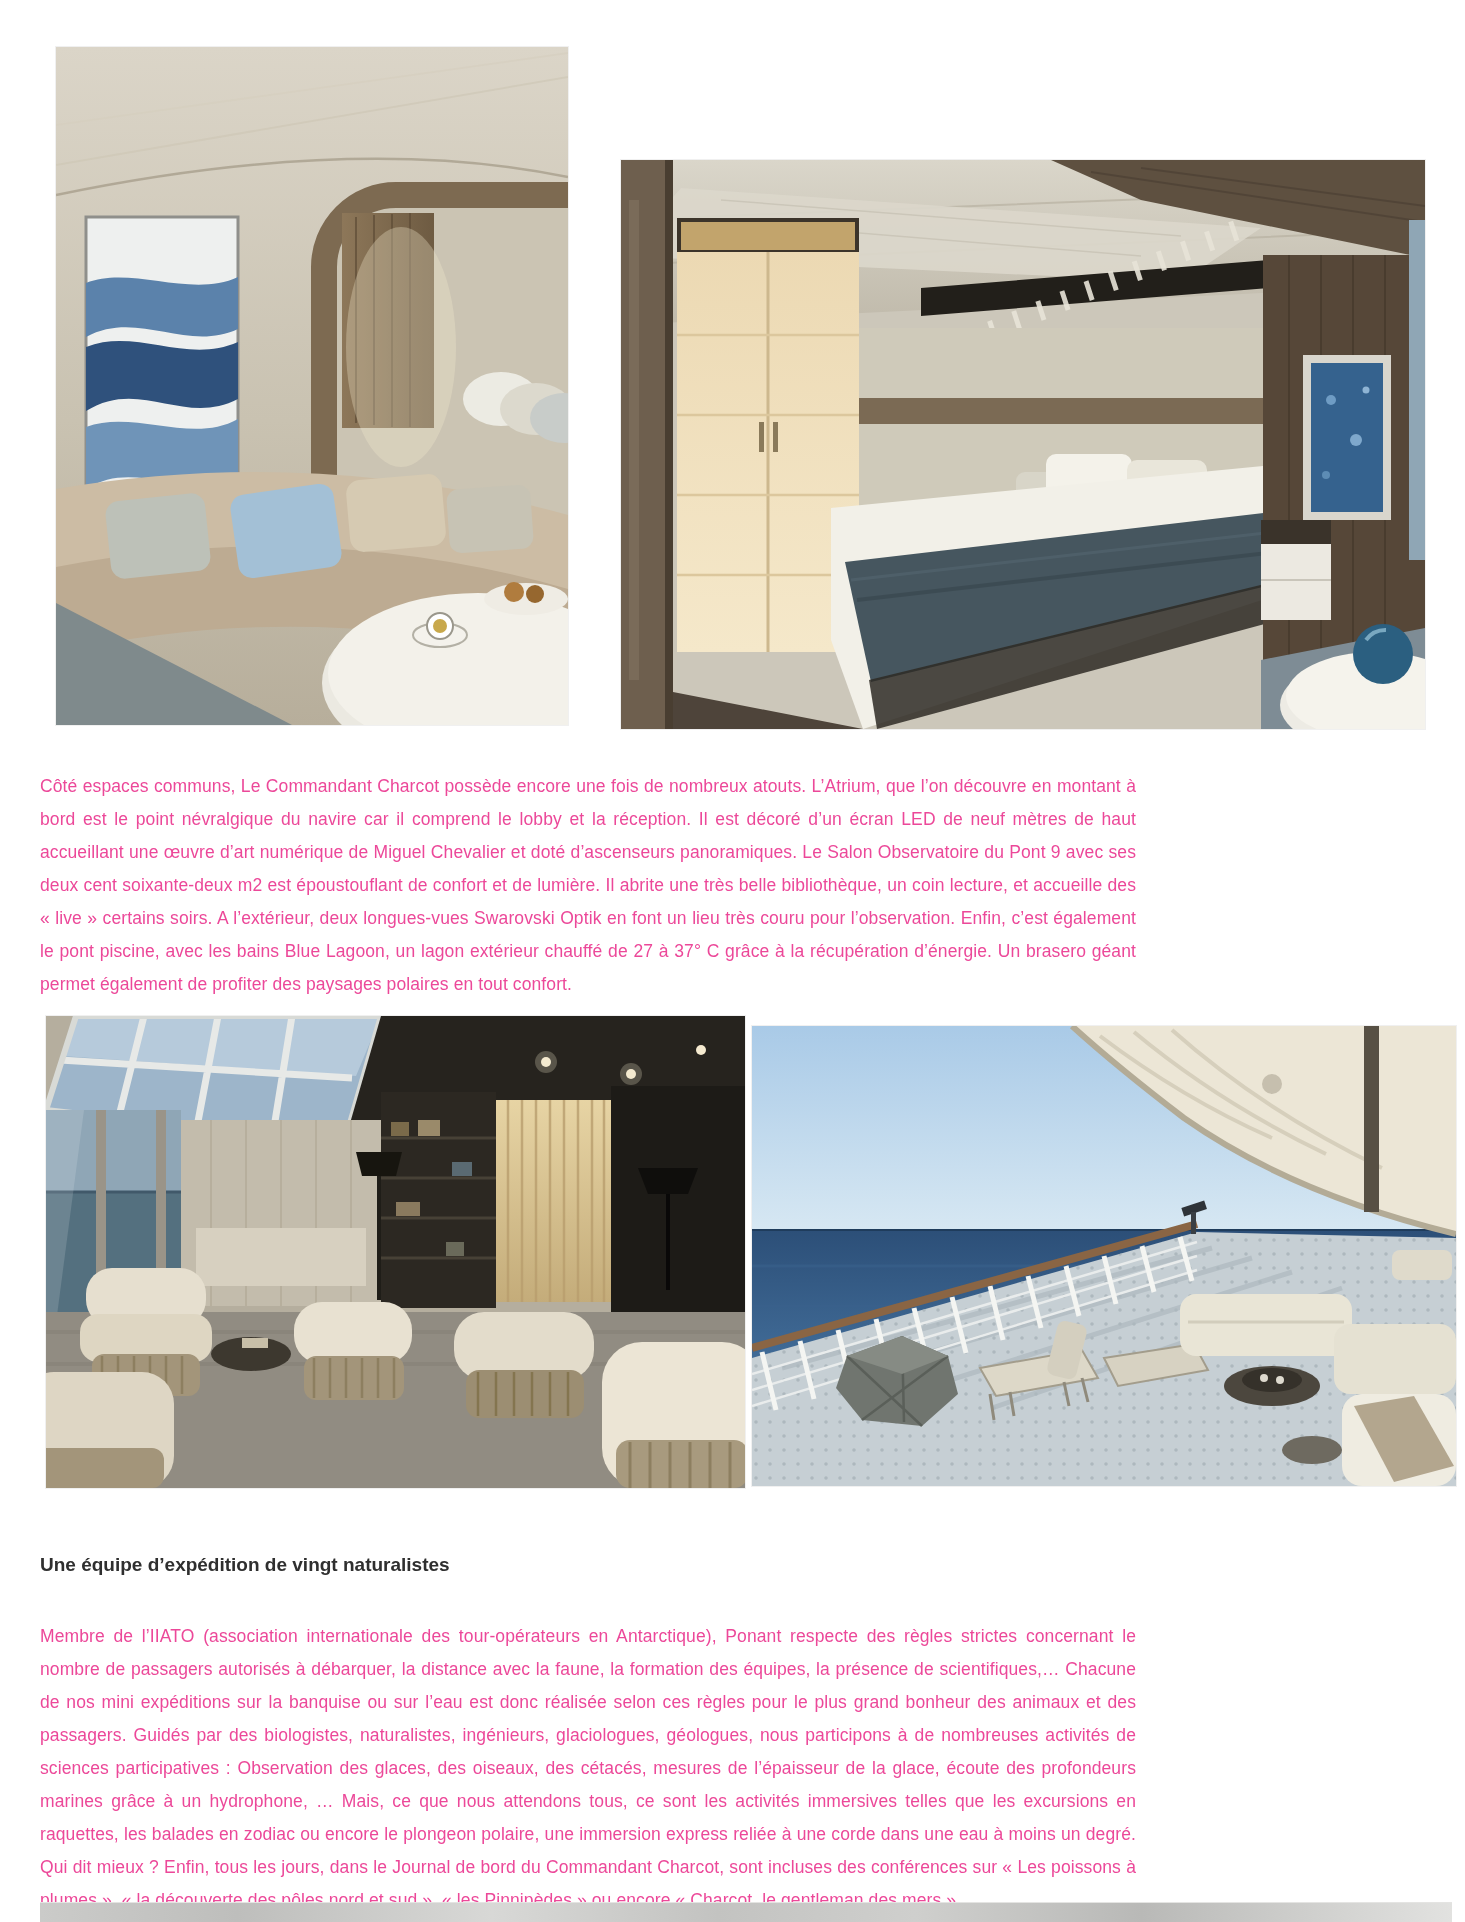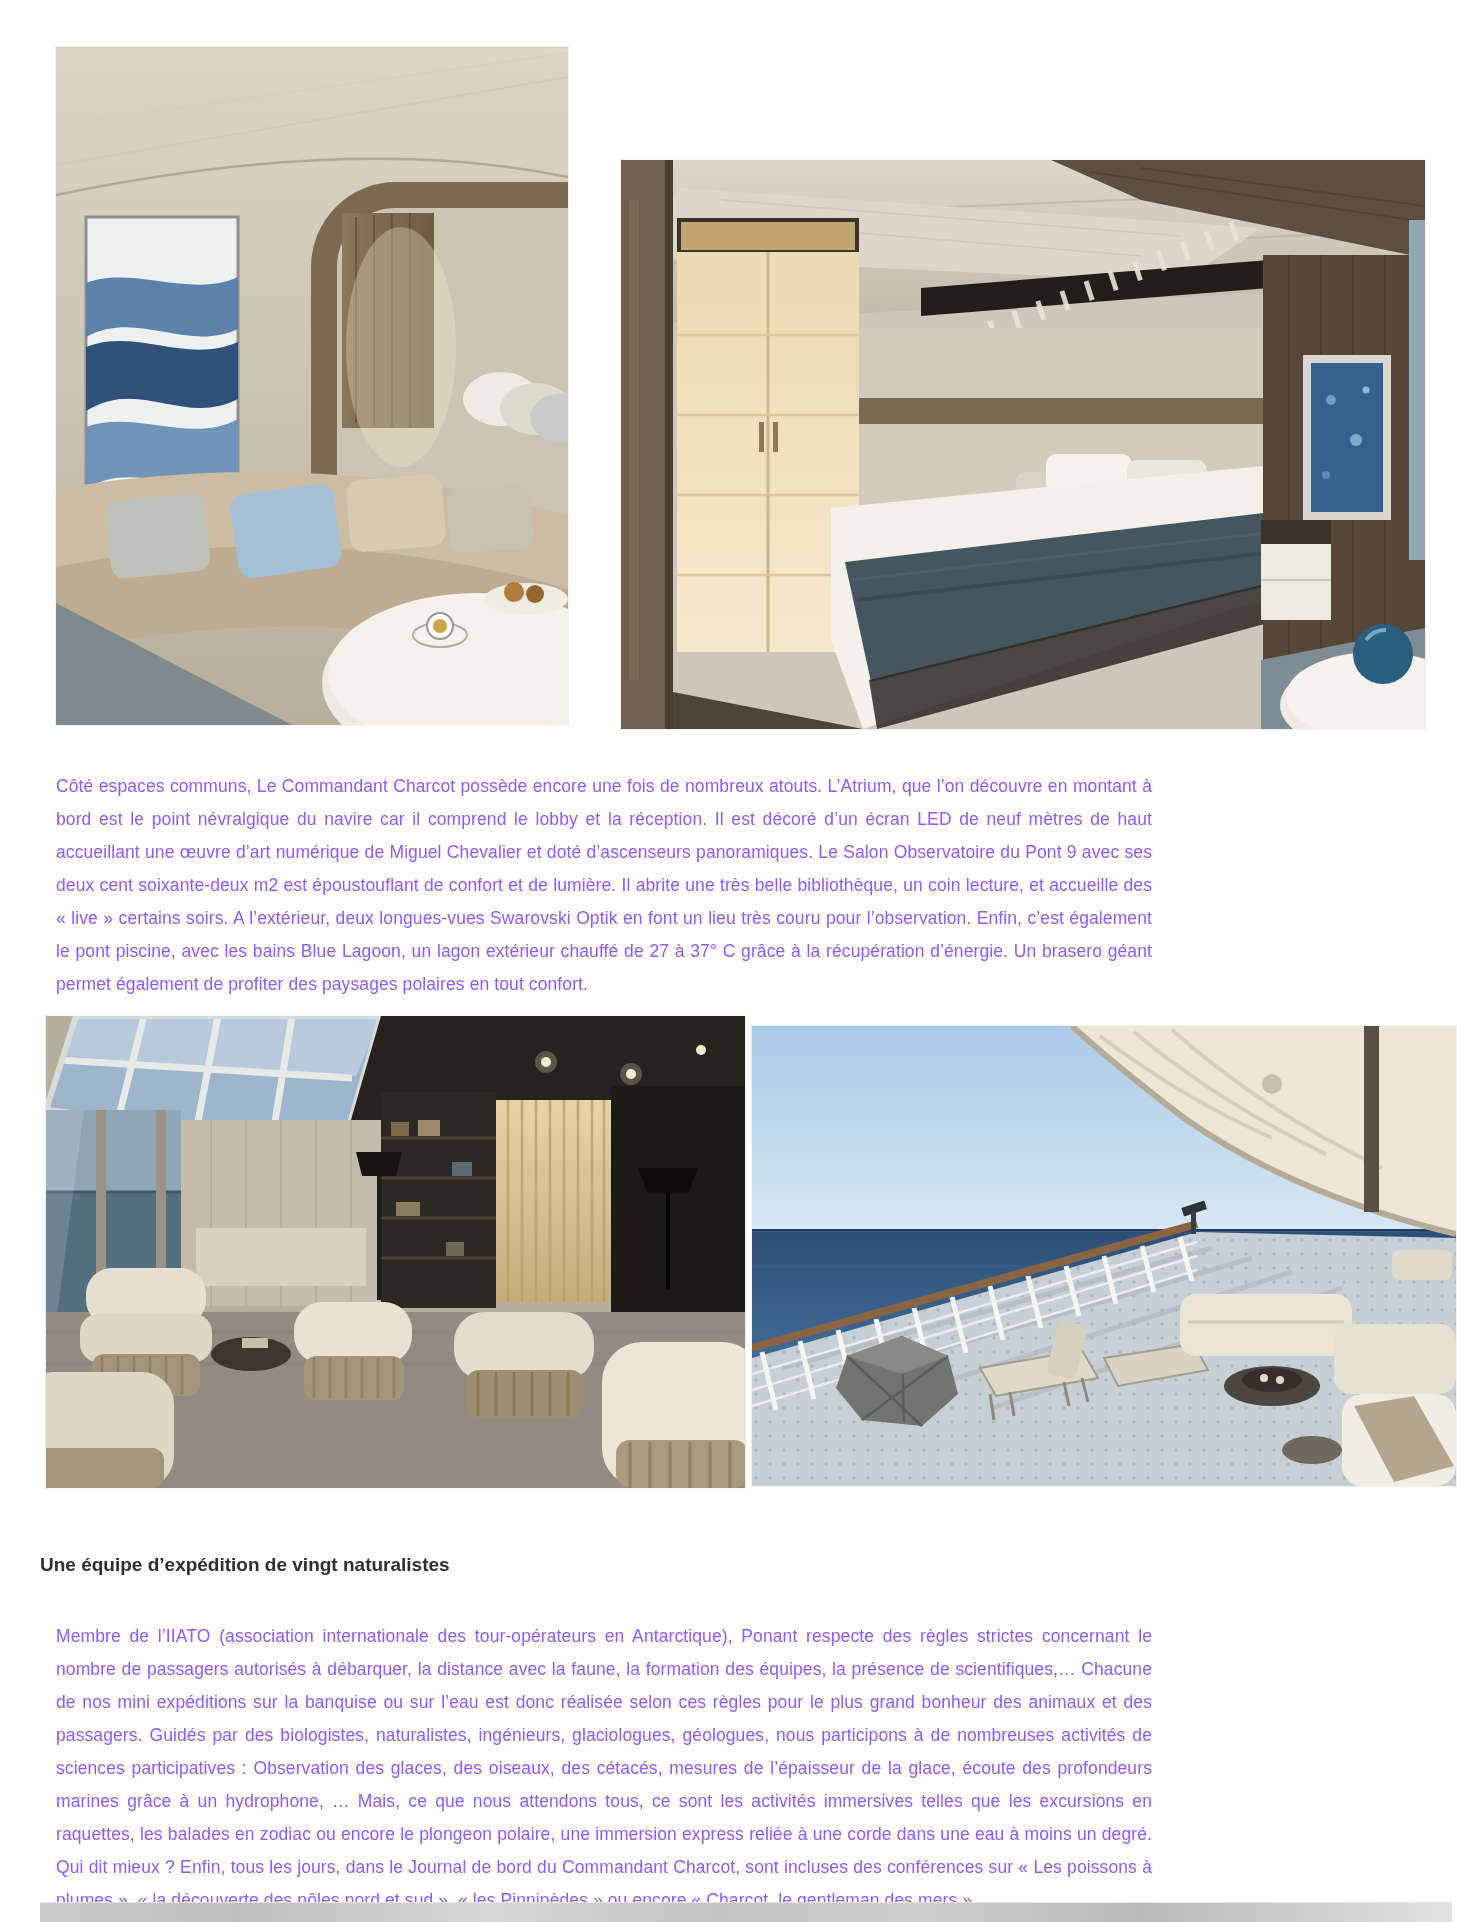--- a/index.html
+++ b/index.html
@@ -13,25 +13,25 @@
   }
   .photo{
     position:absolute;
     overflow:hidden;
     box-shadow:0 0 0 1px rgba(0,0,0,0.06);
     background:#cfcabd;
   }
   .photo svg{display:block;width:100%;height:100%;}
   .bodytext{
     position:absolute;
-    left:56px;
+    left:40px;
     width:1096px;
     font-size:17.5px;
     line-height:33px;
-    color:#8b5cf6;
+    color:#ec4899;
     letter-spacing:0.1px;
     text-align:justify;
     margin:0;
   }
   #para1{top:770px;}
   #para2{top:1620px;}
   .heading{
     position:absolute;
     left:40px;
     top:1554px;

